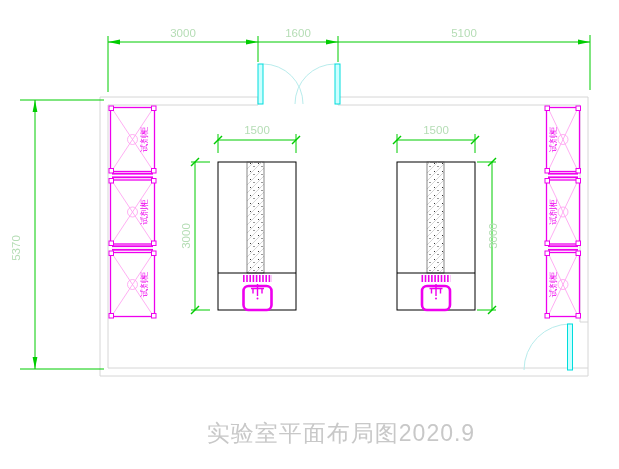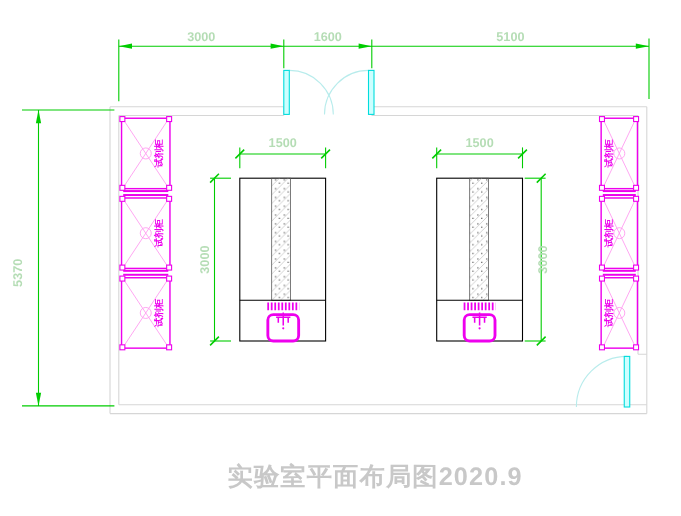--- a/index.html
+++ b/index.html
@@ -8,21 +8,21 @@
     --wall:#d6d6d6;
     --magenta:#ee00ee;
     --pink:#ff9bf0;
     --cyan:#00dddd;
     --cyanfill:#ccffff;
     --arc:#b8ecec;
     --titlegray:#c8c8c8;
     --hatchline:#c4c4c4;
   }
   html,body{margin:0;padding:0;background:#ffffff;}
-  .stage{position:relative;width:619px;height:469px;background:#ffffff;overflow:hidden;font-weight:bold;}
+  .stage{position:relative;width:619px;height:469px;background:#ffffff;overflow:hidden;}
   svg{display:block;}
   .wall{stroke:var(--wall);stroke-width:1;fill:none;}
   .dim{stroke:var(--green);stroke-width:1;fill:none;}
   .dimarrow{fill:var(--green);stroke:none;}
   .tick{stroke:var(--green);stroke-width:1.4;}
   .dimtext{fill:var(--greentext);font-family:"Liberation Sans","DejaVu Sans",sans-serif;font-size:11.5px;}
   .bench{stroke:#000000;stroke-width:1;fill:#ffffff;}
   .benchline{stroke:#000000;stroke-width:1;}
   .strip{stroke:#555555;stroke-width:0.7;}
   .cab{stroke:var(--magenta);stroke-width:1.3;fill:none;}

